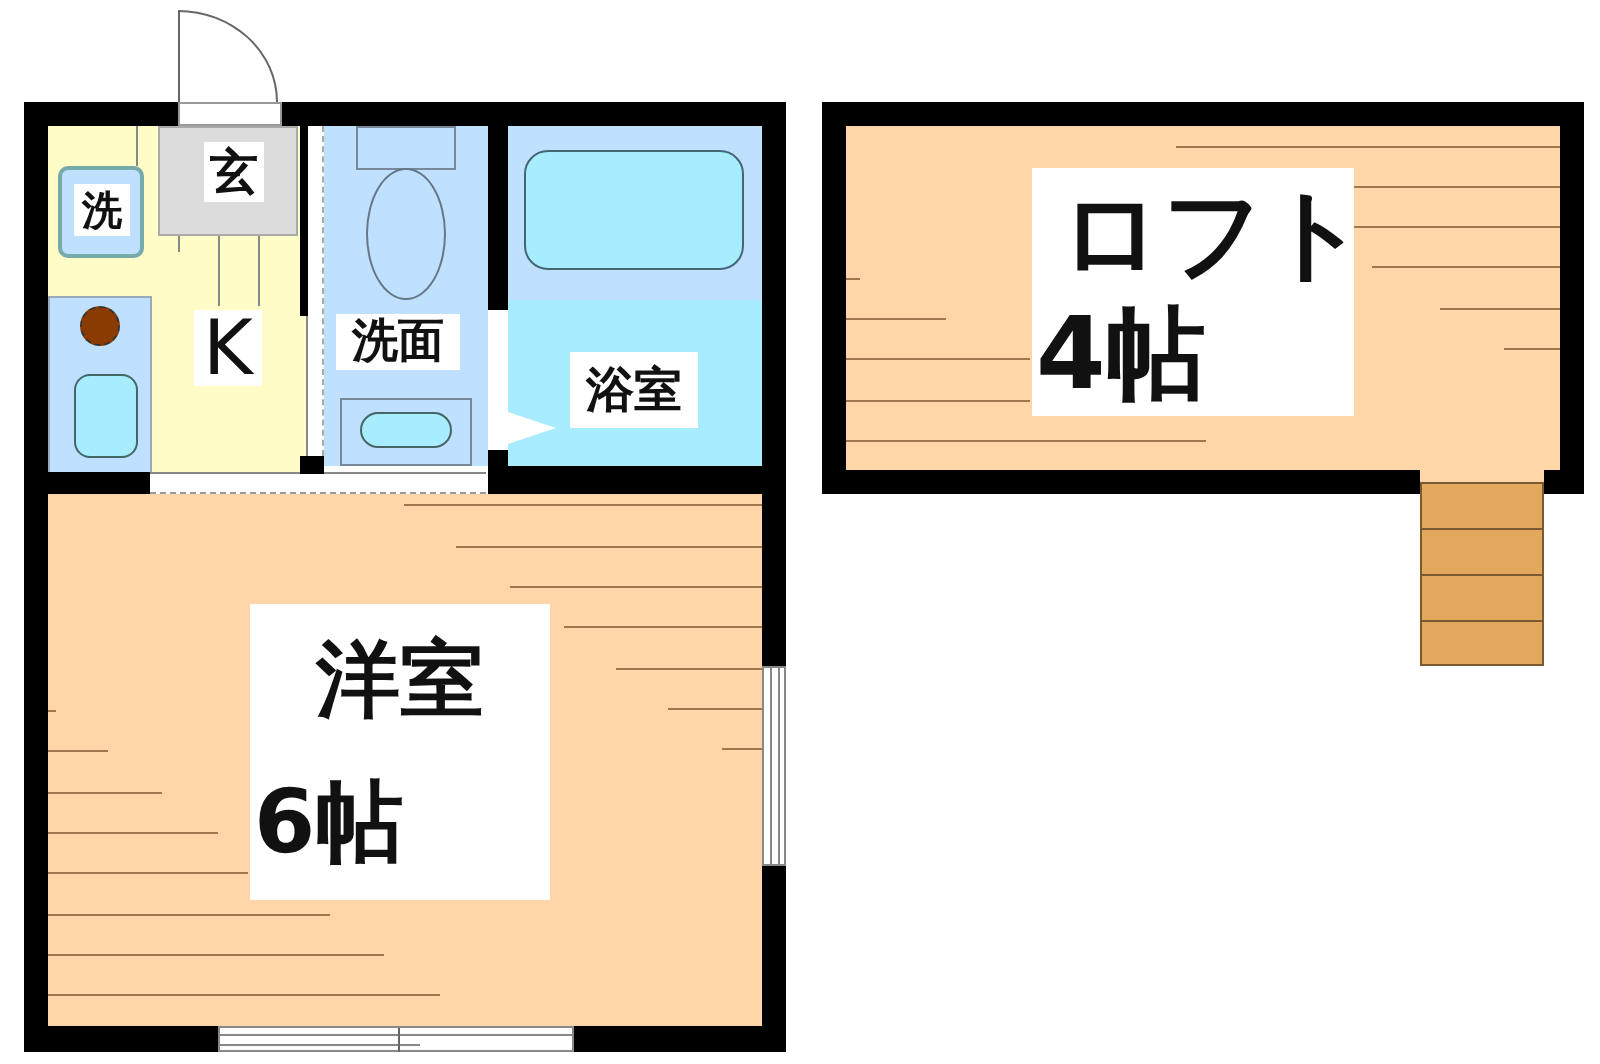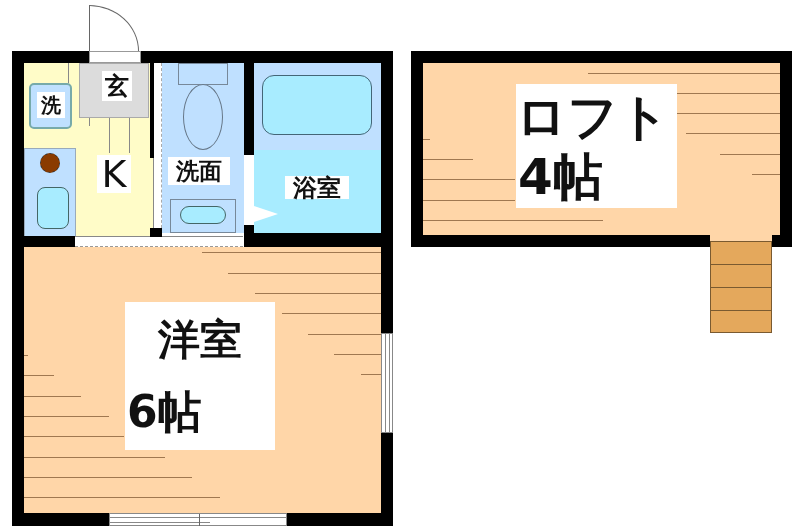--- a/index.html
+++ b/index.html
@@ -41,21 +41,21 @@
   <div class="abs" style="left:183px;top:84px;width:40px;height:66px;border-radius:50%;background:#bfe0ff;border:1px solid #678;"></div>
   <div class="lbl" style="left:168px;top:157px;width:62px;height:28px;font-size:23px;">洗面</div>
   <div class="abs" style="left:170px;top:199px;width:66px;height:34px;background:#bfe0ff;border:1px solid #789;"></div>
   <div class="abs" style="left:180px;top:206px;width:46px;height:18px;border-radius:9px;background:#a8ecff;border:1px solid #466;"></div>
 
   <div class="abs" style="left:153px;top:63px;width:9px;height:170px;background:#fff;border-left:1px solid #888;border-right:1px dashed #aaa;"></div>
 
   <div class="abs" style="left:254px;top:63px;width:127px;height:172px;background:#a8ecff;"></div>
   <div class="abs" style="left:254px;top:63px;width:127px;height:87px;background:#bfe0ff;"></div>
   <div class="abs" style="left:262px;top:75px;width:110px;height:60px;border-radius:12px;background:#a8ecff;border:1px solid #467;"></div>
-  <div class="lbl" style="left:285px;top:176px;width:64px;height:23px;font-size:24px;">浴室</div>
+  <div class="lbl" style="left:285px;top:176px;width:64px;height:38px;font-size:24px;">浴室</div>
   <div class="abs" style="left:244px;top:155px;width:10px;height:78px;background:#fff;"></div>
   <div class="abs" style="left:254px;top:206px;width:0;height:0;border-top:8px solid transparent;border-bottom:8px solid transparent;border-left:24px solid #fff;"></div>
 
   <div class="abs" style="left:24px;top:247px;width:357px;height:266px;background:#ffd6a8;"></div>
 
   <div class="fl" style="left:202px;top:252px;width:179px;"></div>
   <div class="fl" style="left:228px;top:273px;width:153px;"></div>
   <div class="fl" style="left:255px;top:293px;width:126px;"></div>
   <div class="fl" style="left:282px;top:313px;width:99px;"></div>
   <div class="fl" style="left:308px;top:334px;width:73px;"></div>
@@ -112,21 +112,21 @@
   <div class="fl" style="left:686px;top:133px;width:94px;"></div>
   <div class="fl" style="left:720px;top:154px;width:60px;"></div>
   <div class="fl" style="left:752px;top:174px;width:28px;"></div>
   <div class="fl" style="left:423px;top:139px;width:7px;"></div>
   <div class="fl" style="left:423px;top:159px;width:50px;"></div>
   <div class="fl" style="left:423px;top:179px;width:92px;"></div>
   <div class="fl" style="left:423px;top:200px;width:92px;"></div>
   <div class="fl" style="left:423px;top:220px;width:180px;"></div>
 
   <div class="abs" style="left:516px;top:84px;width:161px;height:124px;background:#fff;"></div>
-  <div class="lbl" style="left:516px;top:88px;width:161px;height:58px;font-size:50px;background:transparent;justify-content:flex-start;padding-left:0;">ロフト</div>
+  <div class="lbl" style="left:516px;top:88px;width:161px;height:58px;font-size:50px;background:transparent;justify-content:flex-start;padding-left:14px;">ロフト</div>
   <div class="lbl" style="left:516px;top:148px;width:161px;height:58px;font-size:50px;background:transparent;justify-content:flex-start;padding-left:2px;">4帖</div>
 
   <div class="wall" style="left:411px;top:51px;width:381px;height:12px;"></div>
   <div class="wall" style="left:411px;top:51px;width:12px;height:196px;"></div>
   <div class="wall" style="left:780px;top:51px;width:12px;height:196px;"></div>
   <div class="wall" style="left:411px;top:235px;width:299px;height:12px;"></div>
   <div class="wall" style="left:772px;top:235px;width:20px;height:12px;"></div>
 
   <div class="abs" style="left:710px;top:241px;width:62px;height:92px;background:#e4a85c;border:1px solid #7a5a30;">
     <div class="abs" style="left:0;top:22px;width:60px;height:1px;background:#7a5a30;"></div>

